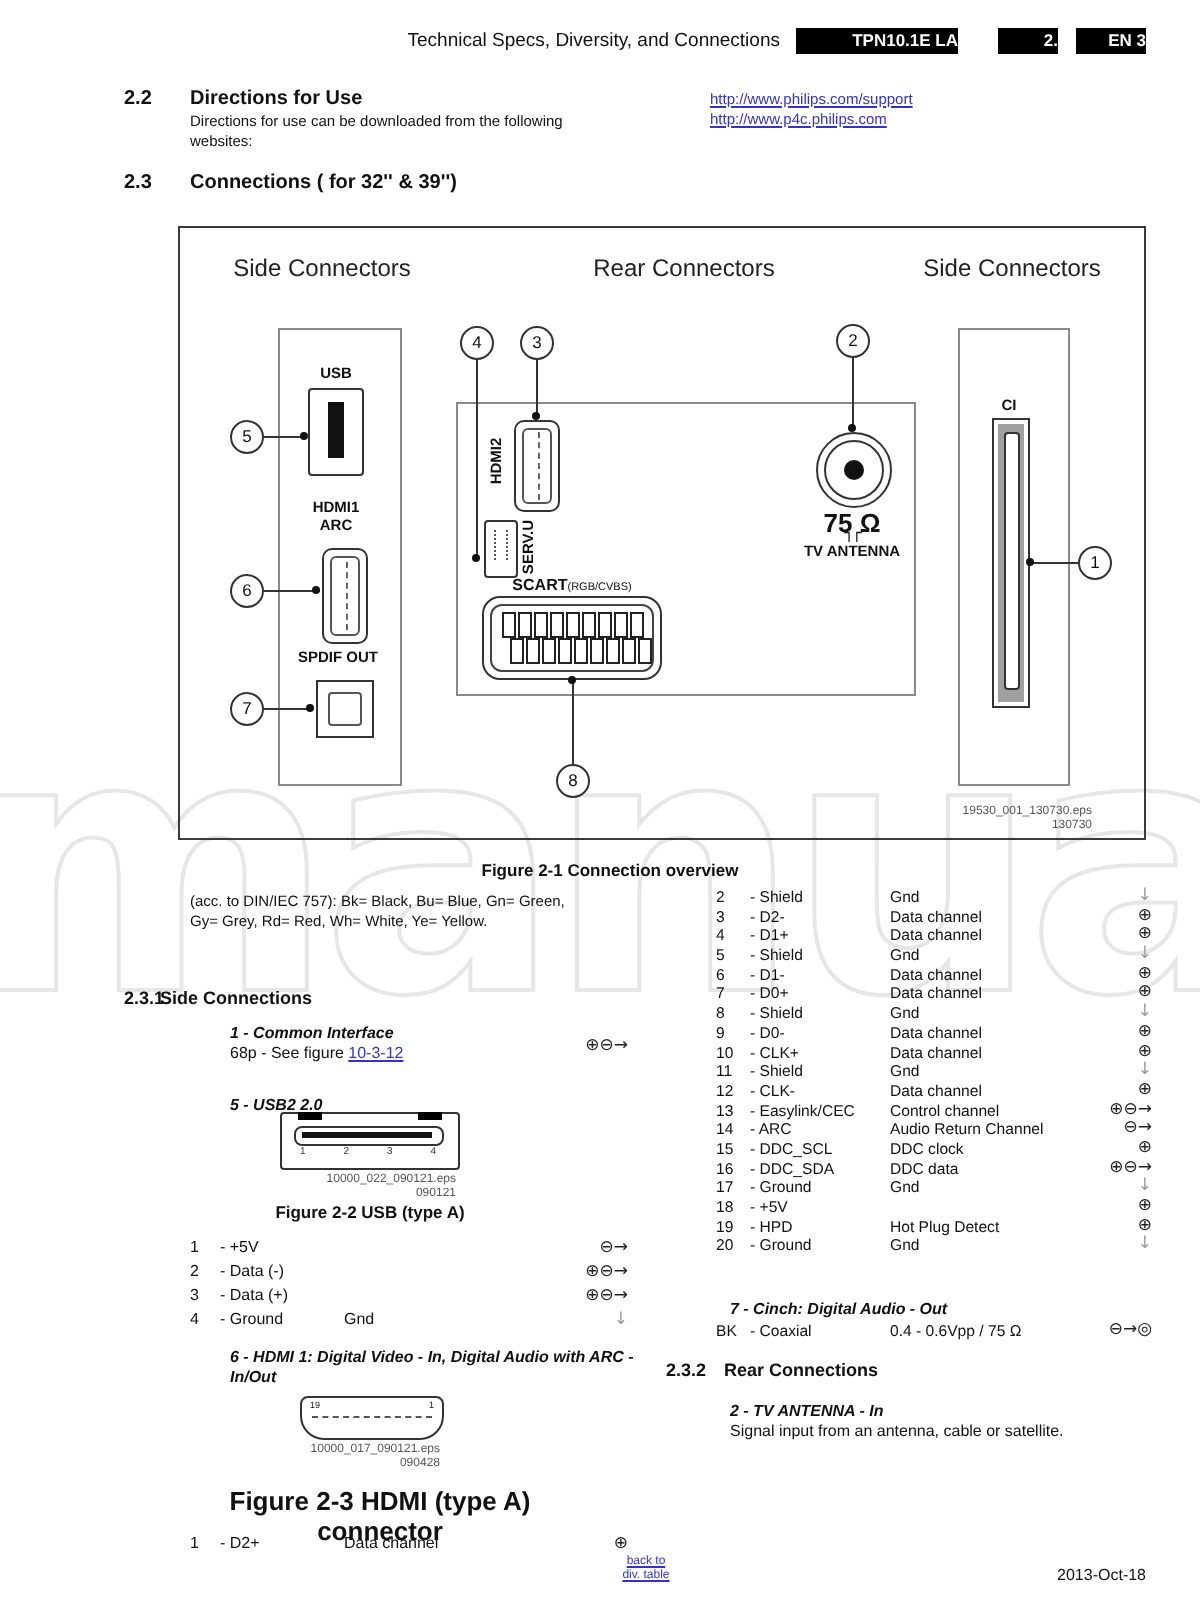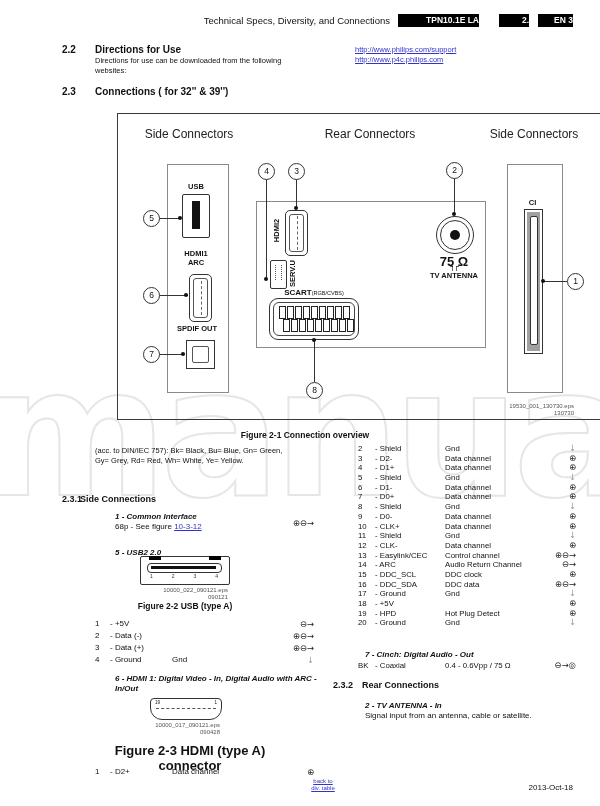--- a/index.html
+++ b/index.html
@@ -13,21 +13,21 @@
   
   #watermark{position:absolute;left:-18px;top:330px;font-size:178px;font-weight:bold;
     letter-spacing:-7px;color:#ffffff;-webkit-text-stroke:2px #e6e6e6;z-index:0;
     font-family:"DejaVu Sans",sans-serif;}
   .layer{position:absolute;inset:0;z-index:1;}
   
   .badge{position:absolute;background:#000;color:#fff;font-weight:bold;font-size:8.5px;
     text-align:right;height:13px;line-height:13px;}
   .link{color:#3333cc;text-decoration:underline;cursor:pointer;}
   
-  #diagram{position:absolute;left:89px;top:113px;width:482px;height:305px;border:1.4px solid #3a3a3a;margin-left:28px;}
+  #diagram{position:absolute;left:89px;top:113px;width:482px;height:305px;border:1.4px solid #3a3a3a;}
   .panel{position:absolute;border:1px solid #8a8a8a;}
   .dlabel{position:absolute;font-size:12px;color:#222;text-align:center;}
   .plabel{position:absolute;font-weight:bold;font-size:7.5px;text-align:center;color:#111;}
   .co{position:absolute;width:15px;height:15px;border:1px solid #333;border-radius:50%;
       background:#fff;font-size:8.5px;line-height:15px;text-align:center;z-index:3;}
   .ln{position:absolute;background:#333;z-index:2;}
   .dot{position:absolute;width:4px;height:4px;background:#111;border-radius:50%;z-index:2;}
   .hdmiplug{position:absolute;border:1.5px solid #333;border-radius:5px;}
   .hdmiplug .inner{position:absolute;inset:3px;border:1px solid #555;border-radius:3px;}
   .hdmiplug .zig{position:absolute;left:50%;top:12%;height:76%;border-left:1px dashed #666;}

